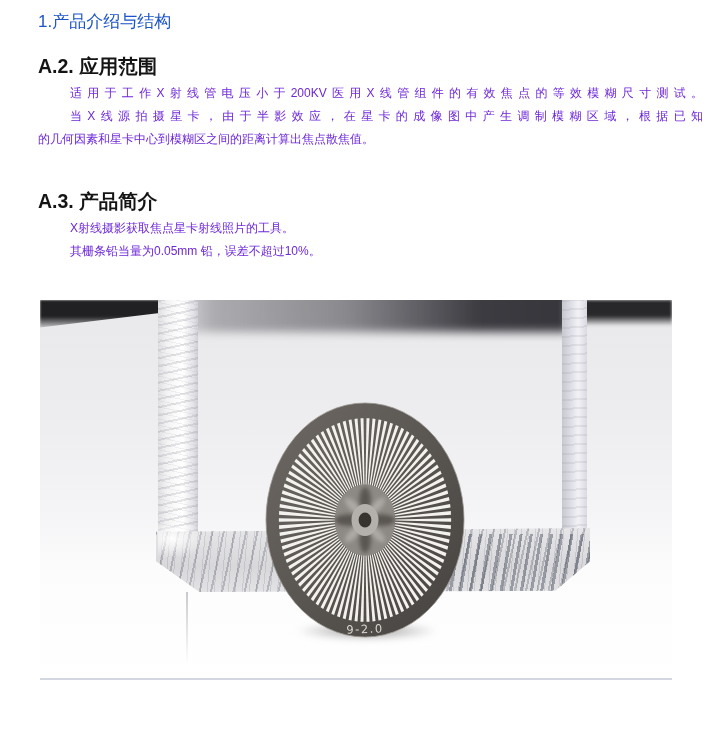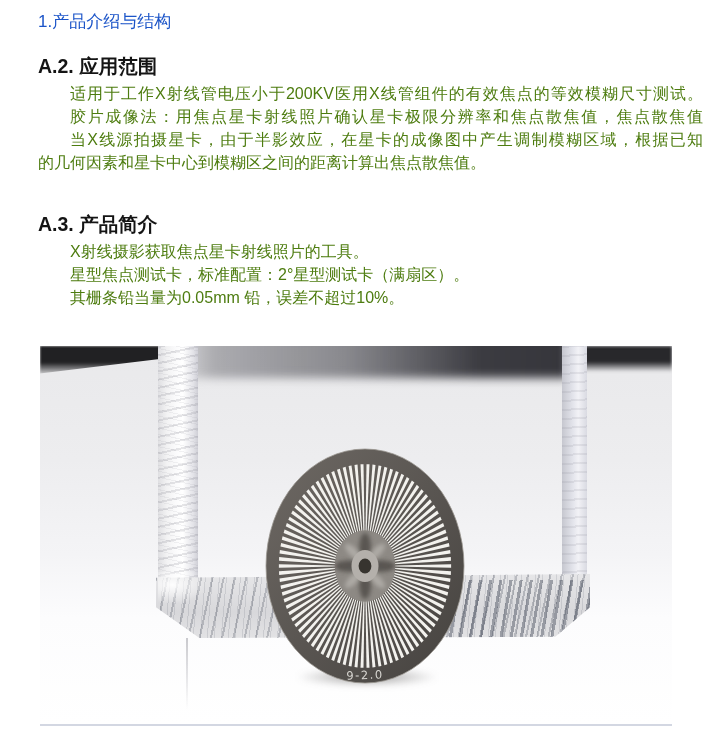--- a/index.html
+++ b/index.html
@@ -10,21 +10,21 @@
   }
   .title {
     margin:10px 6px 0 38px; font-size:17px; font-weight:normal;
     color:var(--heading-blue,#1b54c8); line-height:24px;
   }
   .h2 {
     margin:18px 6px 0 38px; font-size:19.5px; font-weight:bold;
     color:#141414; line-height:28px;
   }
   .h2.a3 { margin-top:36px; }
-  .body-block { margin:2px 6px 0 38px; font-size:16px; line-height:23px; color:#4d7c0f; }
+  .body-block { margin:2px 6px 0 38px; font-size:12px; line-height:23px; color:#6d28d9; }
   .line { min-height:23px; }
   .indent { text-indent:32px; }
   .just { text-align:justify; text-align-last:justify; }
 
   
   .photo {
     position:relative; width:632px; height:380px; margin:37px 0 0 40px;
     overflow:hidden; border-bottom:2px solid #d3d7e2;
     background:linear-gradient(180deg,#e9e9eb 0%,#ededef 30%,#f4f4f6 55%,#fcfcfd 72%,#ffffff 100%);
   }
@@ -99,30 +99,28 @@
 <body>
 
 <div>
 
   <div class="title">1.产品介绍与结构</div>
 
   <div class="h2">A.2. 应用范围</div>
 
   <div class="body-block">
     <div class="line indent just">适用于工作X射线管电压小于200KV医用X线管组件的有效焦点的等效模糊尺寸测试。</div>
-    <div class="line indent just">胶片成像法：用焦点星卡射线照片确认星卡极限分辨率和焦点散焦值，焦点散焦值</div>
     <div class="line indent just">当X线源拍摄星卡，由于半影效应，在星卡的成像图中产生调制模糊区域，根据已知</div>
     <div class="line">的几何因素和星卡中心到模糊区之间的距离计算出焦点散焦值。</div>
   </div>
 
   <div class="h2 a3">A.3. 产品简介</div>
 
   <div class="body-block">
     <div class="line indent">X射线摄影获取焦点星卡射线照片的工具。</div>
-    <div class="line indent">星型焦点测试卡，标准配置：2°星型测试卡（满扇区）。</div>
     <div class="line indent">其栅条铅当量为0.05mm 铅，误差不超过10%。</div>
   </div>
 
   <div class="photo">
     <div class="l-topleft"></div>
     <div class="l-topmid"></div>
     <div class="l-topright"></div>
     <div class="edge-left"></div>
     <div class="edge-right"></div>
     <div class="edge-bottom"></div>

